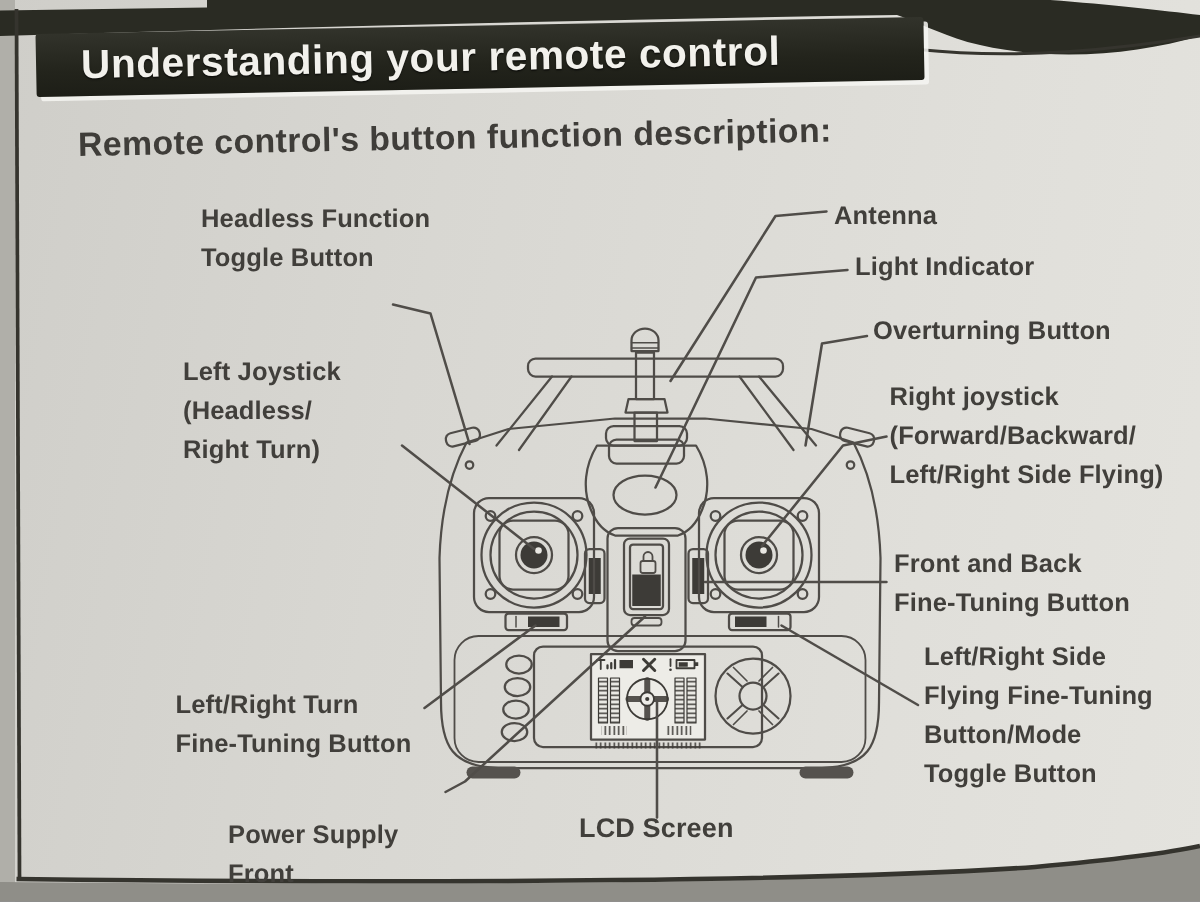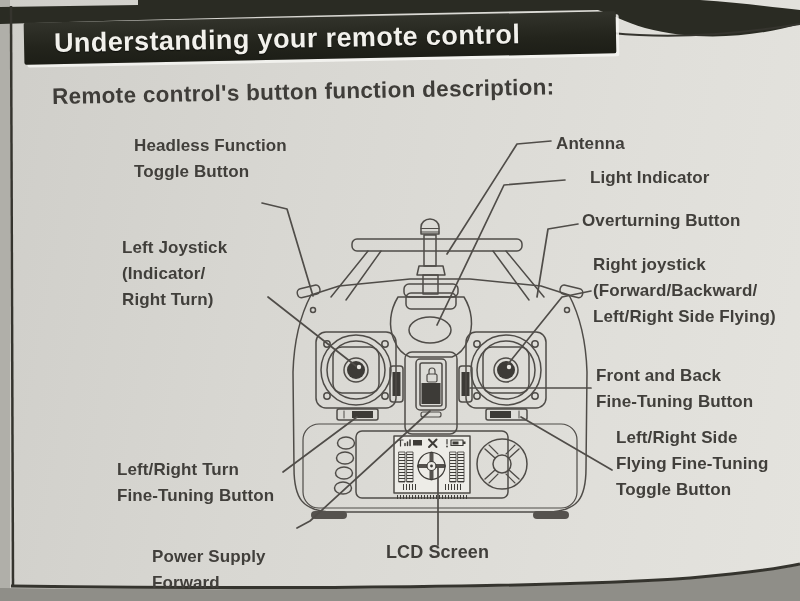--- a/index.html
+++ b/index.html
@@ -205,58 +205,59 @@
 
   <div class="label" style="left:134px;top:133px;">
     <div>Headless Function</div>
     <div>Toggle Button</div>
   </div>
 
   <div class="label" style="left:556px;top:131px;">
     <div>Antenna</div>
   </div>
 
-  <div class="label" style="left:570px;top:165px;margin-left:20px;">
+  <div class="label" style="left:570px;top:165px;">
     <div>Light Indicator</div>
   </div>
 
   <div class="label" style="left:582px;top:208px;">
     <div>Overturning Button</div>
   </div>
 
   <div class="label" style="left:593px;top:252px;">
     <div>Right joystick</div>
     <div>(Forward/Backward/</div>
     <div>Left/Right Side Flying)</div>
   </div>
 
   <div class="label" style="left:122px;top:235px;">
     <div>Left Joystick</div>
-    <div>(Indicator/</div>
+    <div>(Headless/</div>
     <div>Right Turn)</div>
   </div>
 
   <div class="label" style="left:596px;top:363px;">
     <div>Front and Back</div>
     <div>Fine-Tuning Button</div>
   </div>
 
   <div class="label" style="left:616px;top:425px;">
     <div>Left/Right Side</div>
     <div>Flying Fine-Tuning</div>
+    <div>Button/Mode</div>
     <div>Toggle Button</div>
   </div>
 
   <div class="label" style="left:117px;top:457px;">
     <div>Left/Right Turn</div>
     <div>Fine-Tuning Button</div>
   </div>
 
   <div class="label" style="left:152px;top:517px;margin-top:27px;">
     <div>Power Supply</div>
-    <div>Forward</div>
+    <div>Front</div>
   </div>
 
   <div class="label big" style="left:386px;top:539px;">
     <div>LCD Screen</div>
   </div>
 
 </div>
 
 </body></html>

